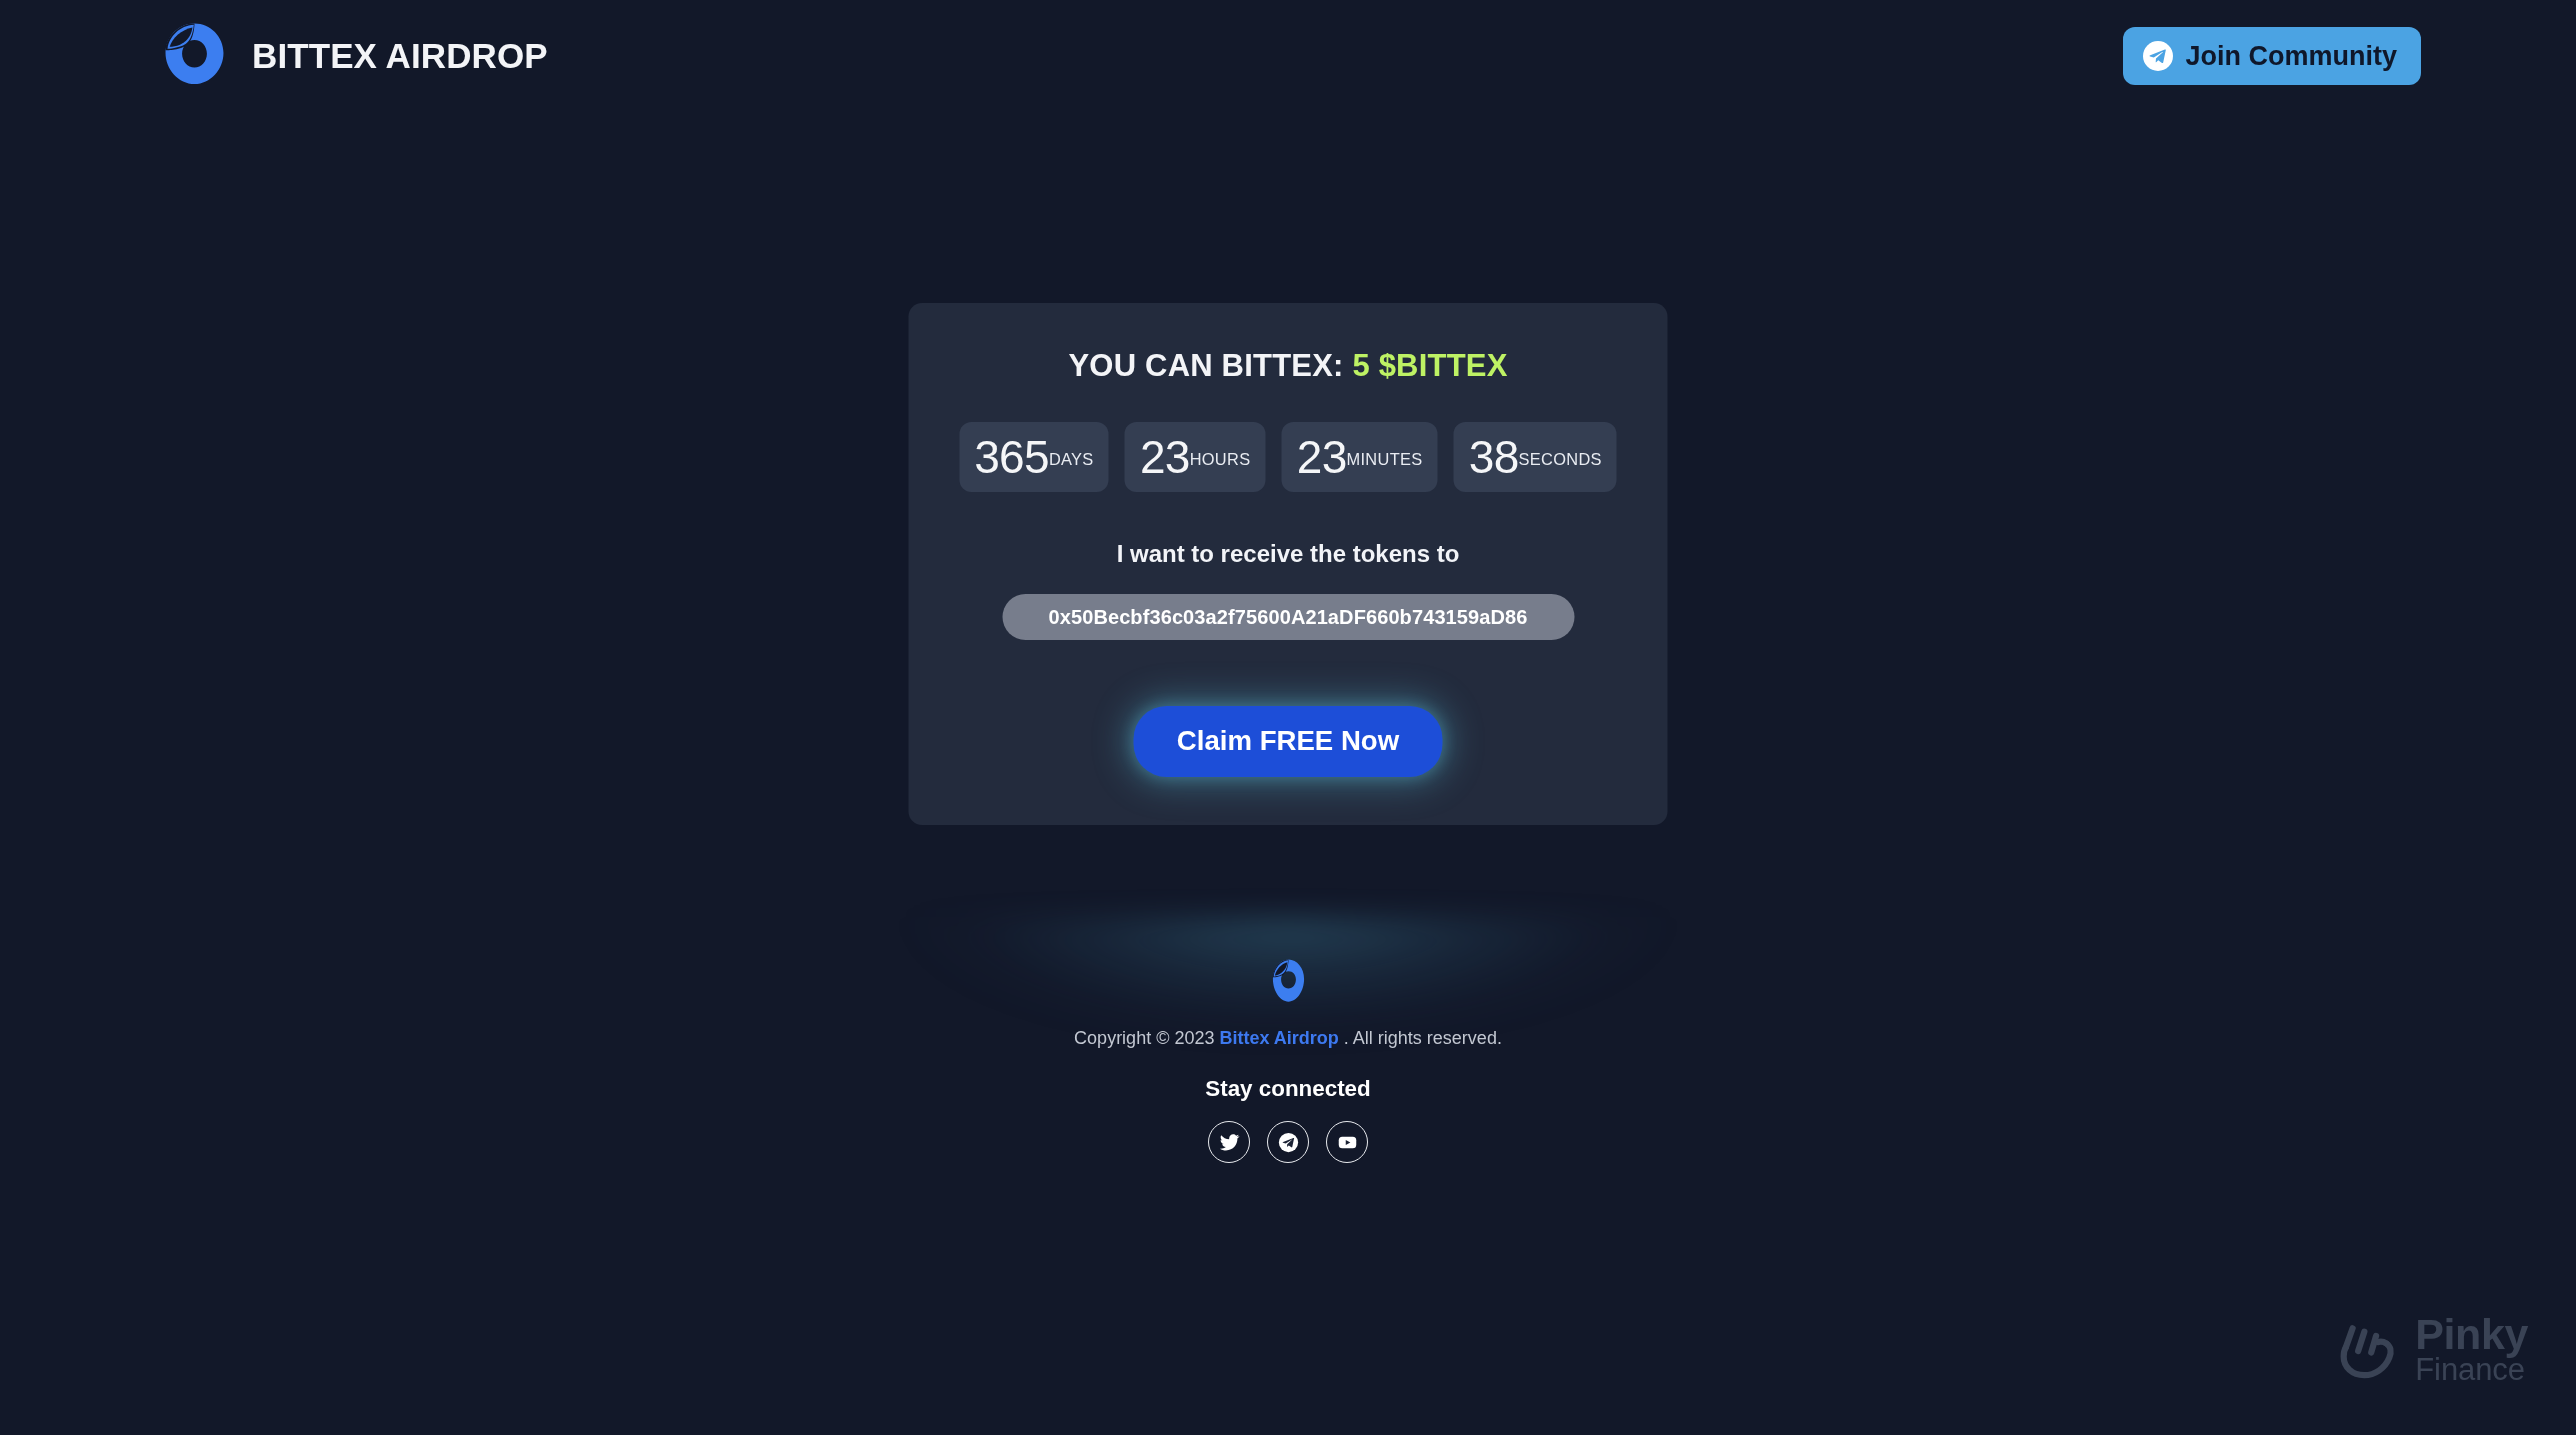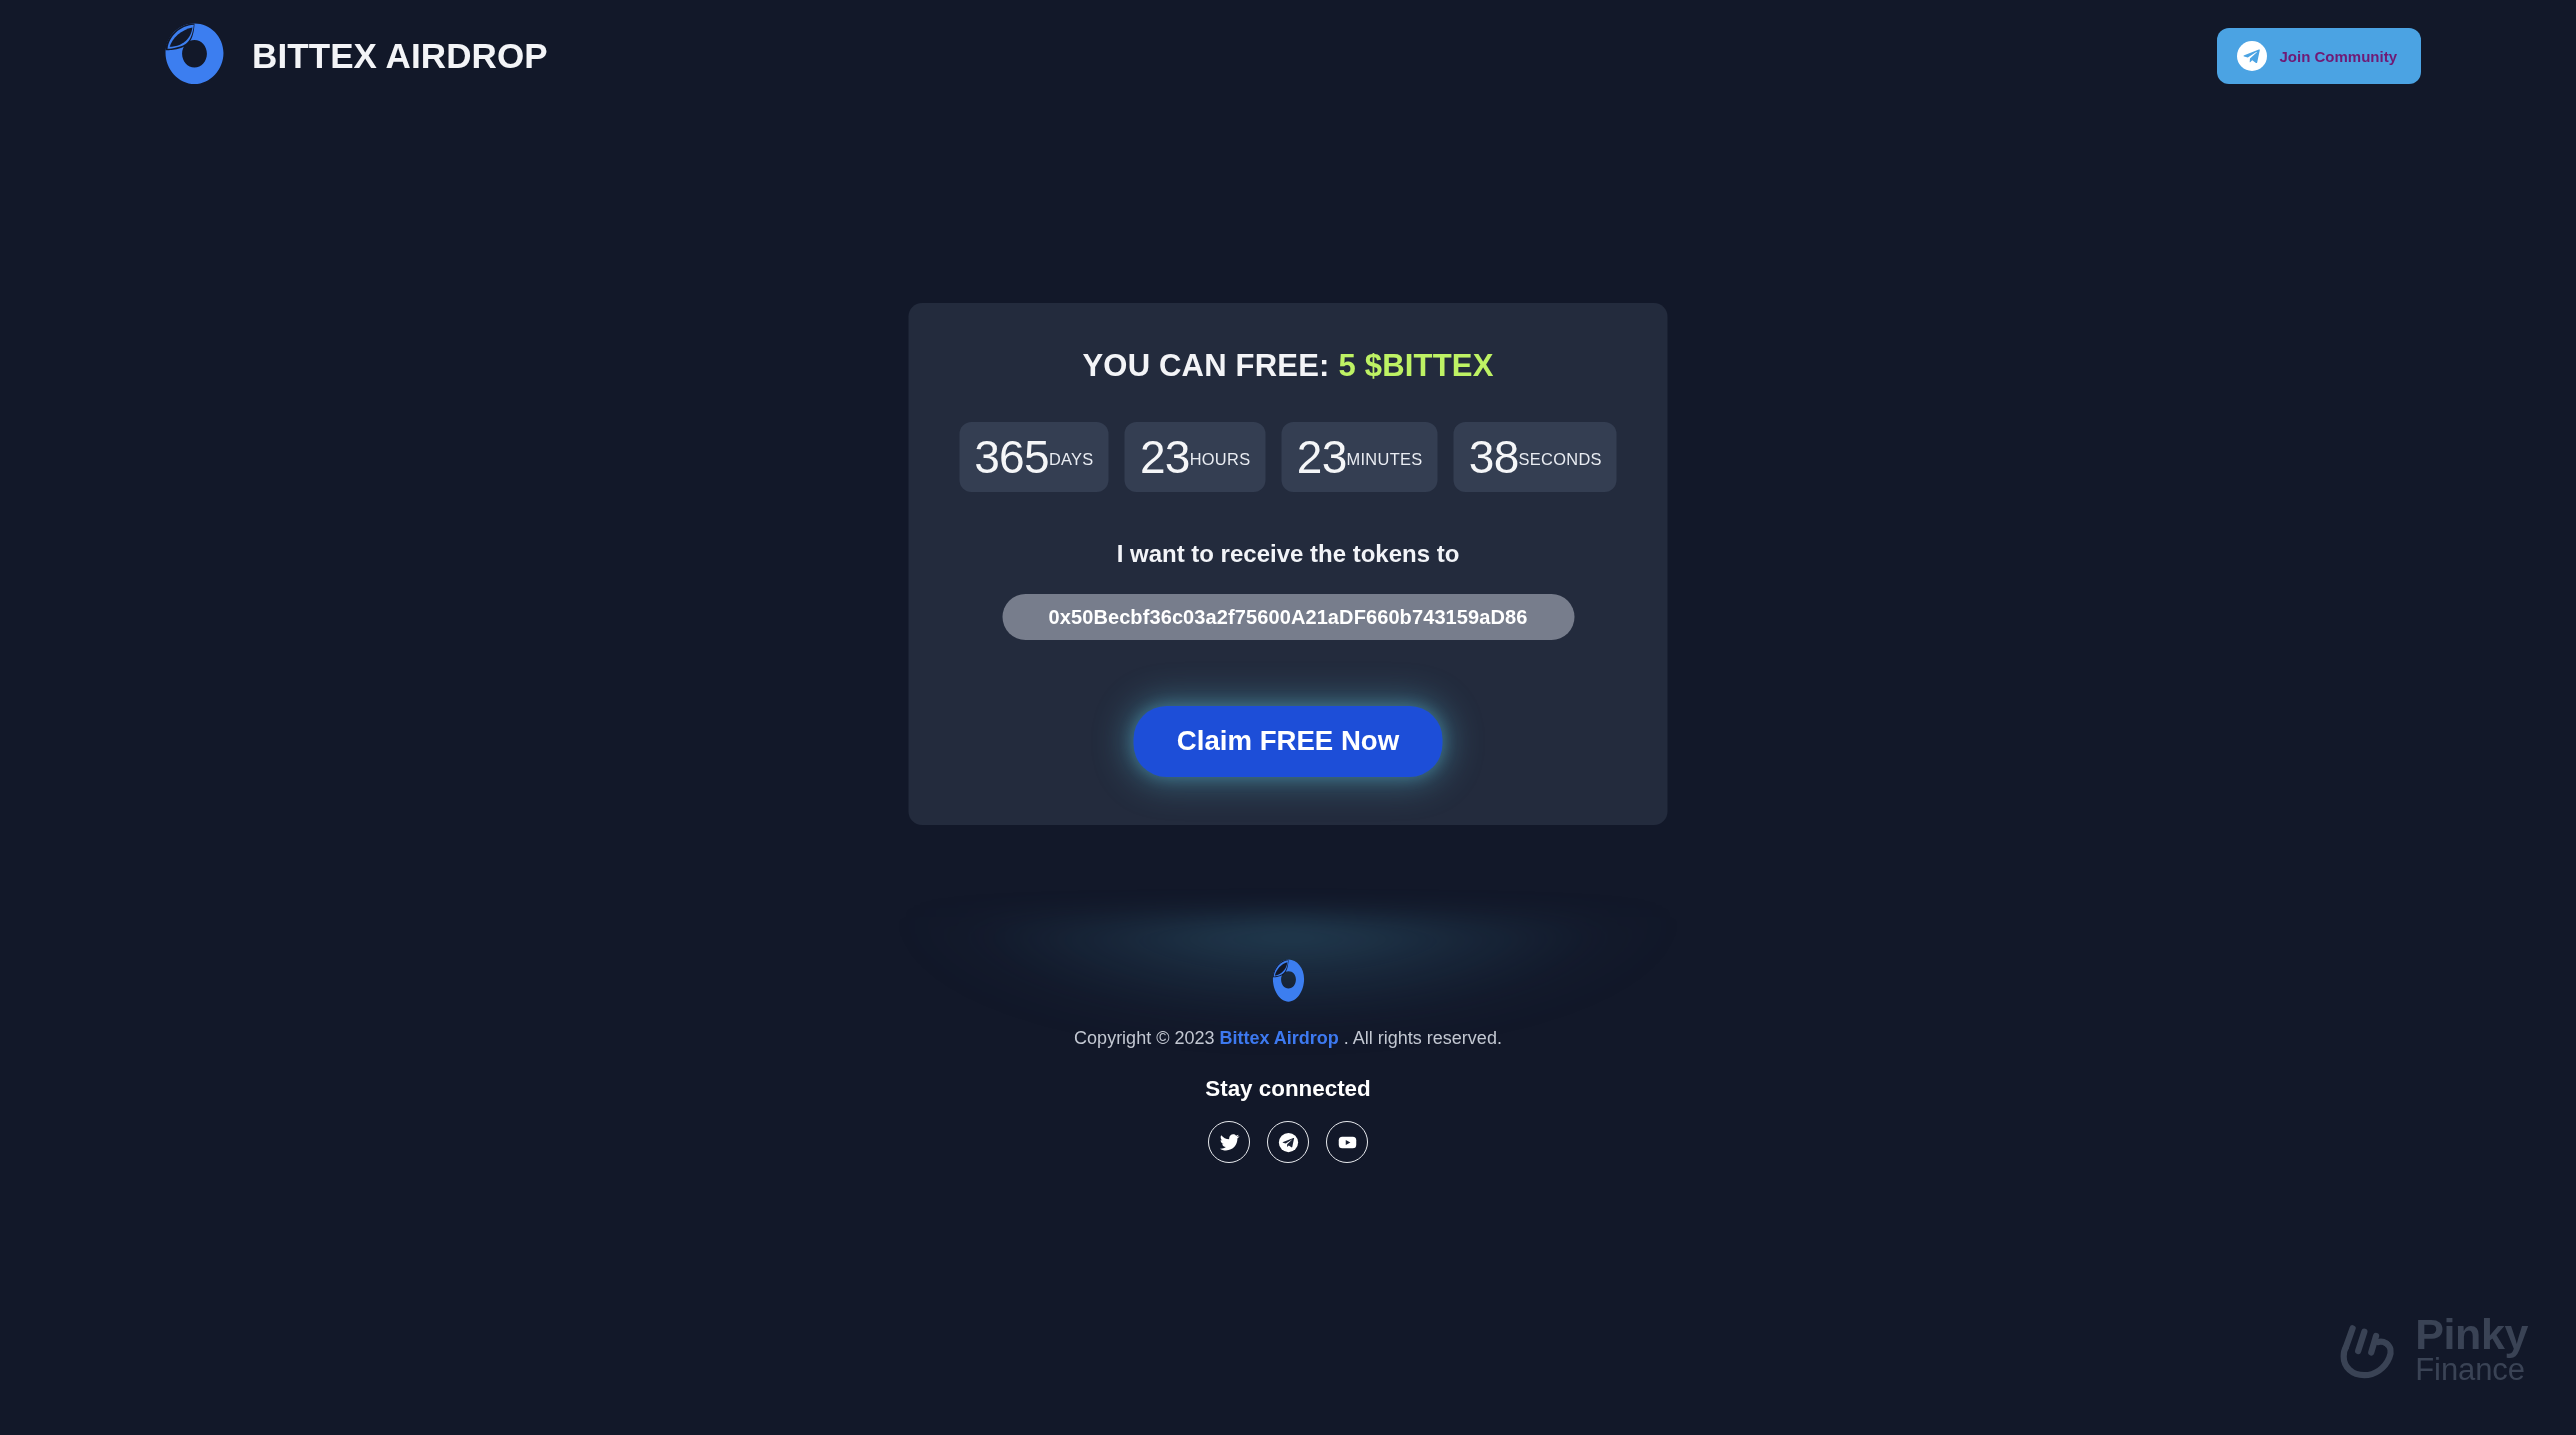--- a/index.html
+++ b/index.html
@@ -68,23 +68,23 @@
     align-items: center;
     gap: 12.7px;
     background: #4ba3e3;
     border: none;
     border-radius: 12px;
     padding: 13.4px 24px 13.4px 19.4px;
     cursor: pointer;
     font-family: inherit;
   }
   .join-btn-label {
-    font-size: 15px;
-    font-weight: bold;
-    color: #701a75;
+    font-size: 27px;
+    font-weight: bold;
+    color: #0f172a;
     white-space: nowrap;
   }
   .tg-badge { width: 30px; height: 30px; flex:0 0 auto; display:block; }
 
   
   .card {
     position: absolute;
     left: 50%;
     transform: translateX(-50%);
     top: 303px;
@@ -285,21 +285,21 @@
       </svg>
     </span>
     <span class="join-btn-label">Join Community</span>
   </button>
 
 </div>
 
 <div class="card">
 
   <div class="claim-heading">
-    <span>YOU CAN FREE:</span>
+    <span>YOU CAN BITTEX:</span>
     <span class="claim-amount">5 $BITTEX</span>
   </div>
 
   <div class="countdown">
     <div class="cd-box">
       <div class="cd-value">365</div>
       <div class="cd-label">DAYS</div>
     </div>
     <div class="cd-box">
       <div class="cd-value">23</div>

